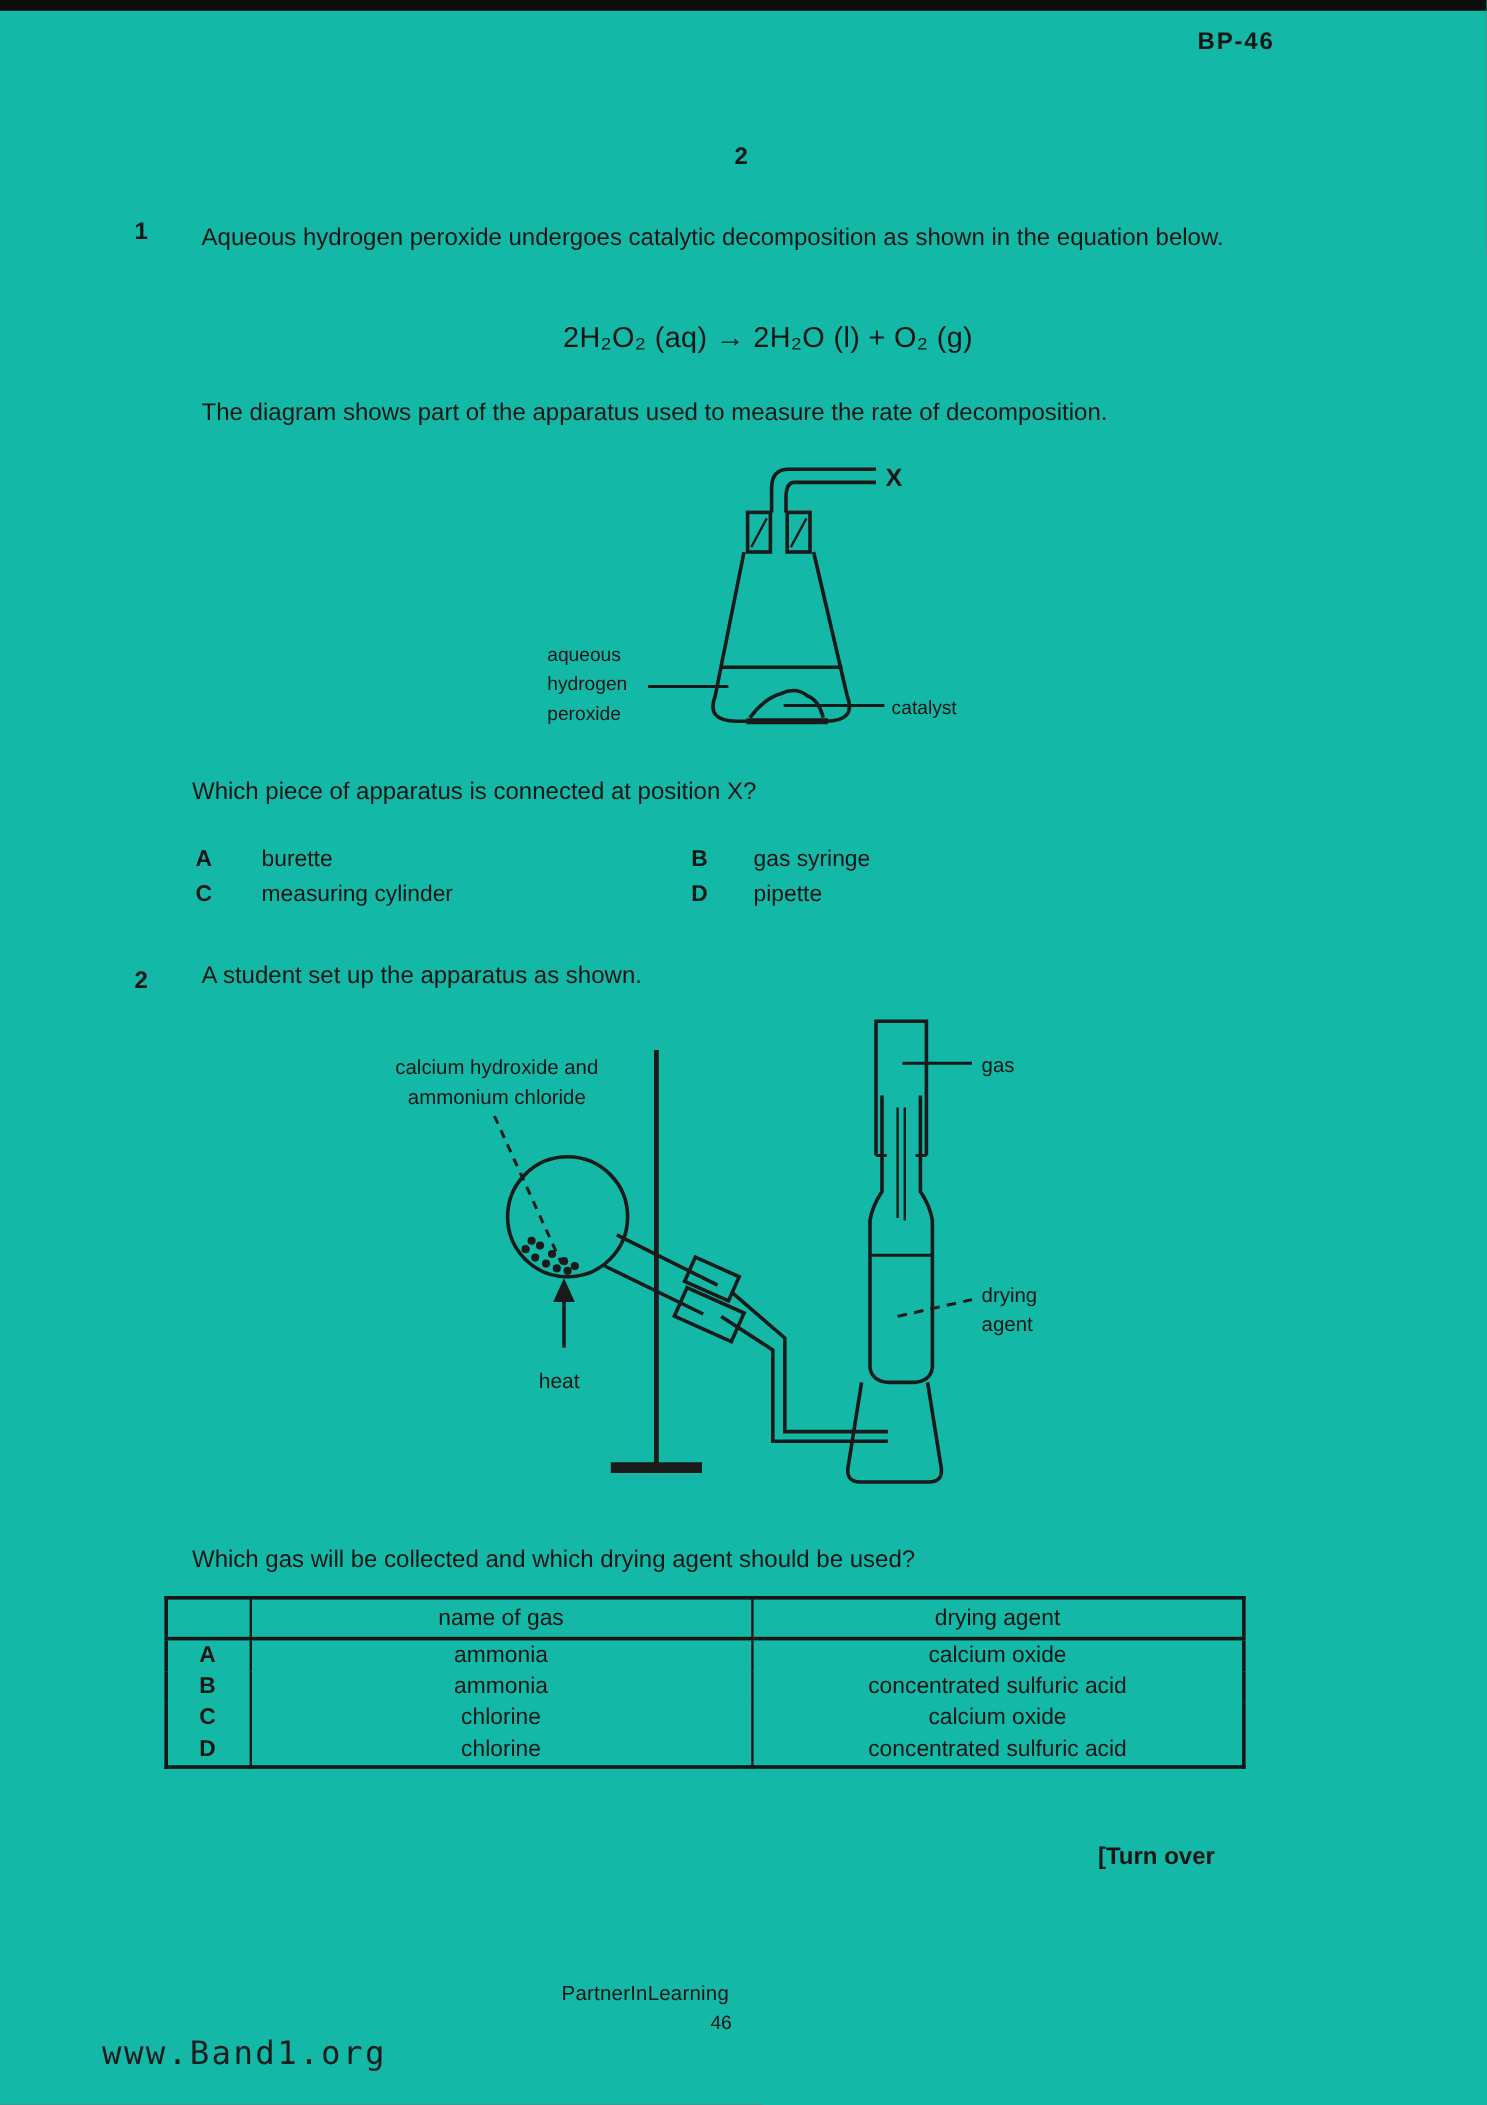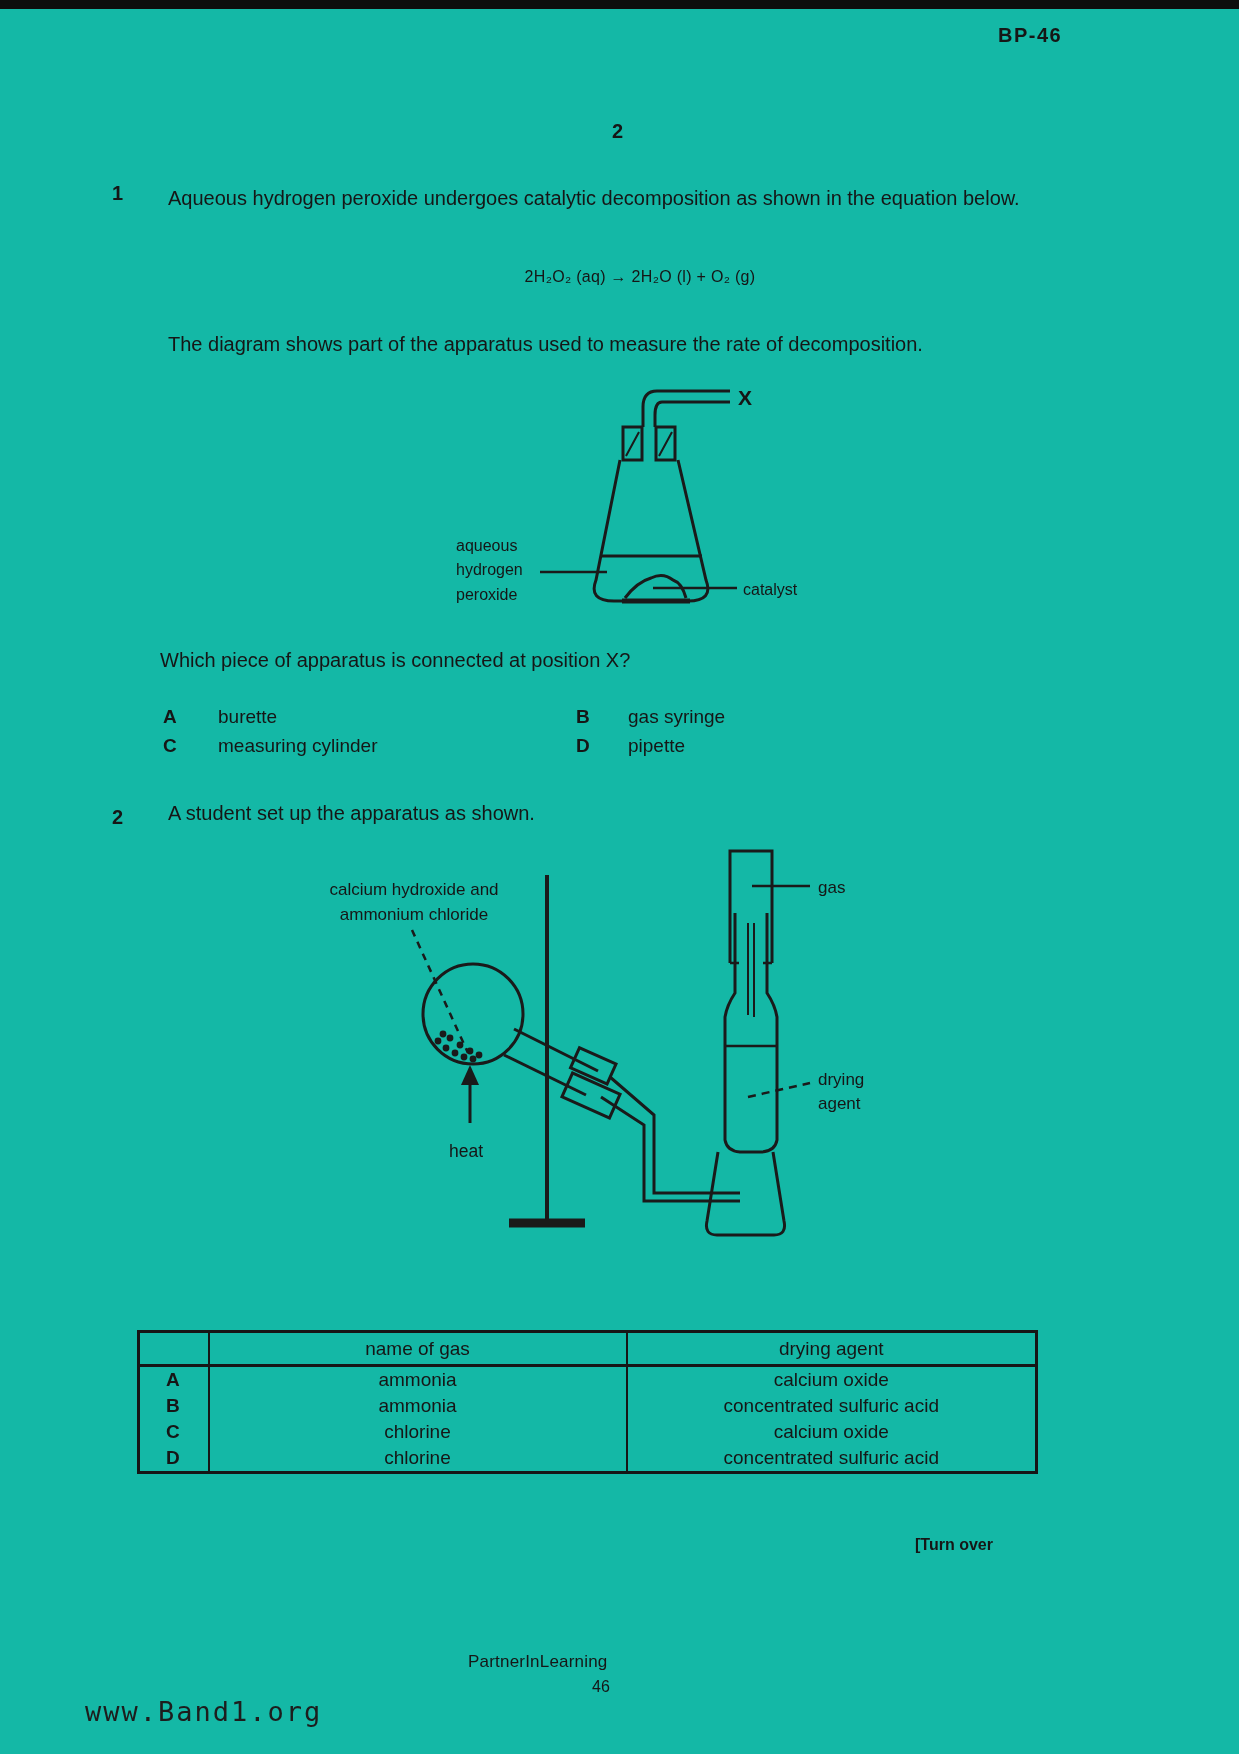--- a/index.html
+++ b/index.html
@@ -7,24 +7,24 @@
     position:relative;width:1239px;height:1754px;background:#14b8a6;
     font-family:"Liberation Sans",sans-serif;color:#161616;overflow:hidden;
     margin:0 auto;
   }
   .abs{position:absolute;}
   .topbar{position:absolute;left:0;top:0;width:1239px;height:9px;background:#0d0d0d;}
   .doccode{left:998px;top:24px;font-size:20px;letter-spacing:1.5px;font-weight:600;}
   .pagenum{left:612px;top:120px;font-size:20px;font-weight:bold;}
   .body{font-size:20px;line-height:33px;}
   .qnum{font-size:20px;font-weight:bold;}
-  .eq{font-size:16px;letter-spacing:.3px;}
+  .eq{font-size:24px;letter-spacing:.3px;}
   .optletter{font-size:19px;font-weight:bold;}
   .opttext{font-size:19px;}
-  .turnover{font-size:16px;font-weight:bold;}
+  .turnover{font-size:20px;font-weight:bold;}
   .footbrand{font-size:17px;font-weight:normal;letter-spacing:.2px;}
   .footnum{font-size:16px;}
   .watermark{font-family:"DejaVu Sans Mono",monospace;font-size:27px;color:#1d1d1d;letter-spacing:2px;}
   svg{overflow:visible;}
   svg text{font-family:"Liberation Sans",sans-serif;fill:#161616;}
   .diaglabel{font-size:16px;}
   .xlabel{font-size:21px;font-weight:bold;}
   .qtable{
     position:absolute;left:137px;top:1330px;width:898px;
     border-collapse:collapse;table-layout:fixed;
@@ -145,20 +145,21 @@
       <polygon points="190,220 181,240 199,240" fill="#1a1a1a" stroke="none"></polygon>
     </g>
     <text class="diaglabel" x="134" y="50" text-anchor="middle" style="font-size:17px">calcium hydroxide and</text>
     <text class="diaglabel" x="134" y="75" text-anchor="middle" style="font-size:17px">ammonium chloride</text>
     <text class="diaglabel" x="538" y="48" style="font-size:17px">gas</text>
     <text class="diaglabel" x="538" y="240" style="font-size:17px">drying</text>
     <text class="diaglabel" x="538" y="264" style="font-size:17px">agent</text>
     <text class="diaglabel" x="186" y="312" text-anchor="middle" style="font-size:17.5px">heat</text>
   </svg>
 
+  <div class="abs body" style="left:160px;top:1284px;">Which gas will be collected and which drying agent should be used?</div>
 
   <table class="qtable">
     <colgroup>
         <col style="width:70px">
         <col style="width:418px">
         <col style="width:410px">
       </colgroup>
     <thead>
       <tr>
         <th></th>

